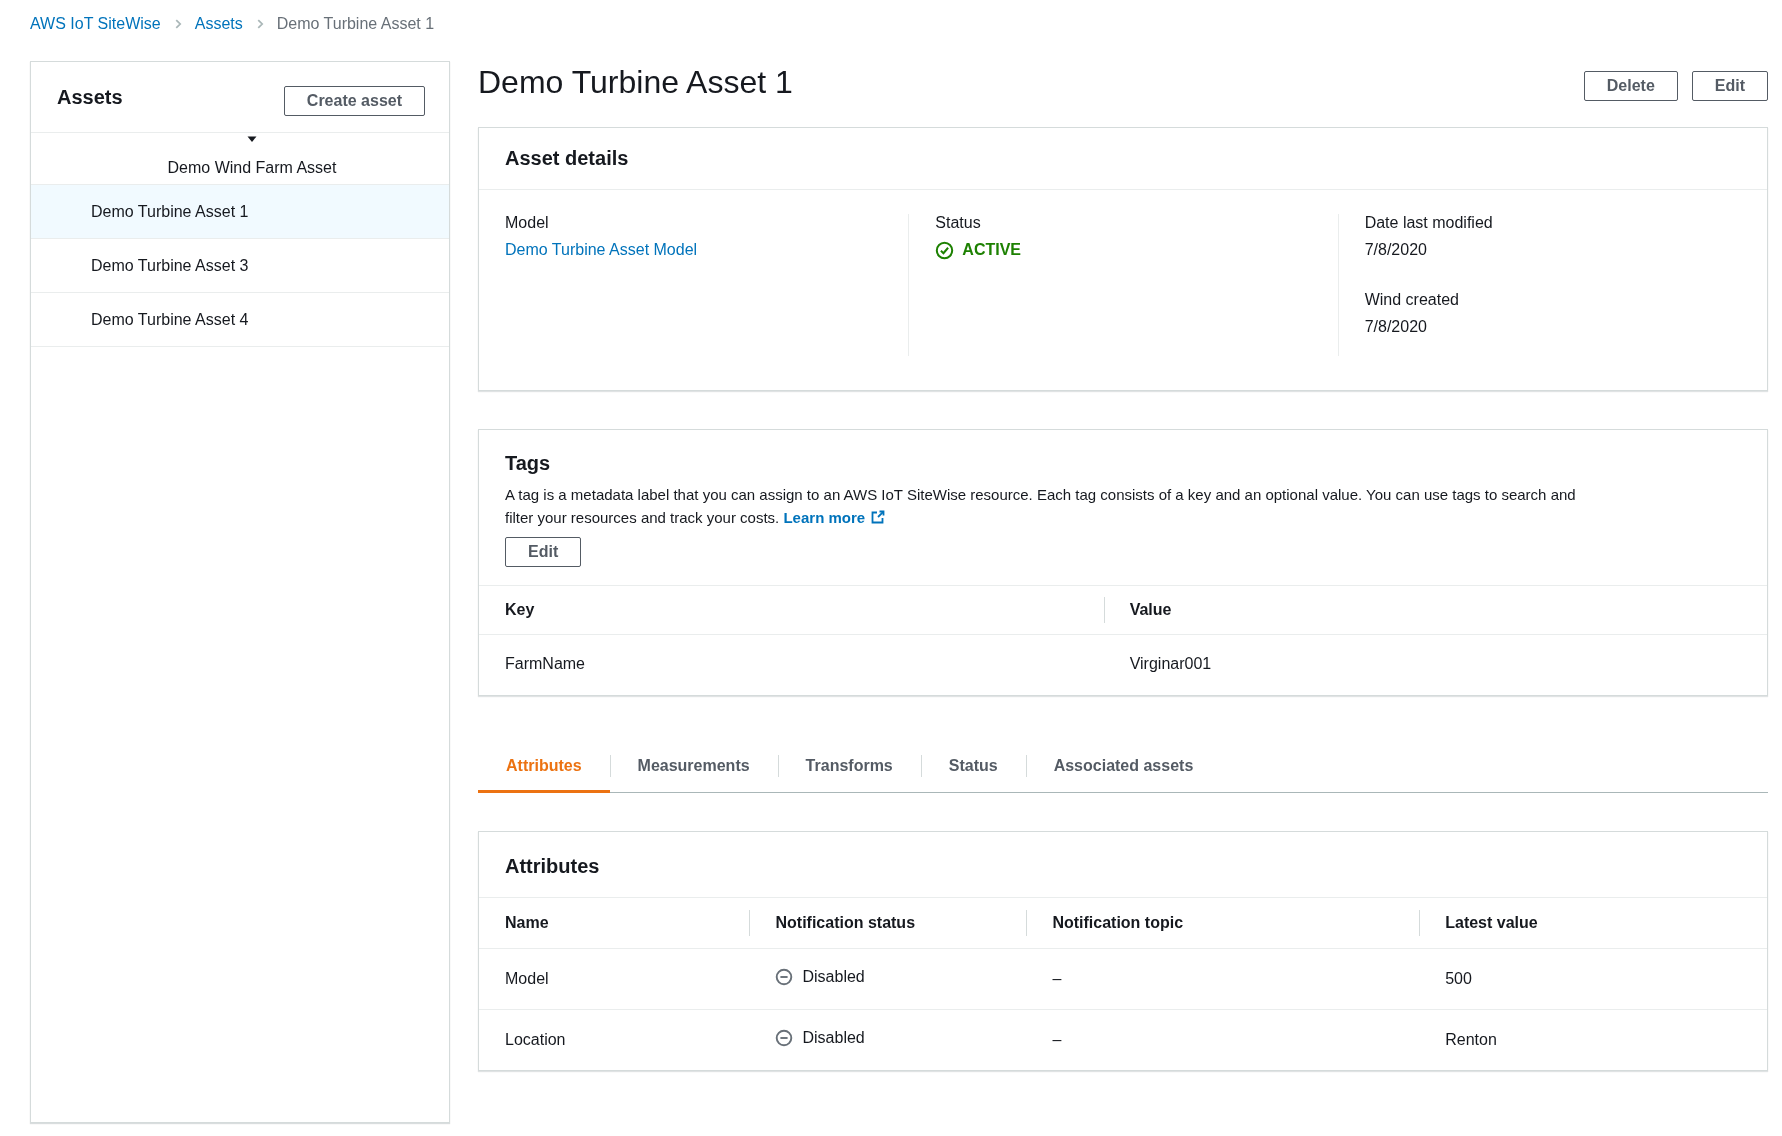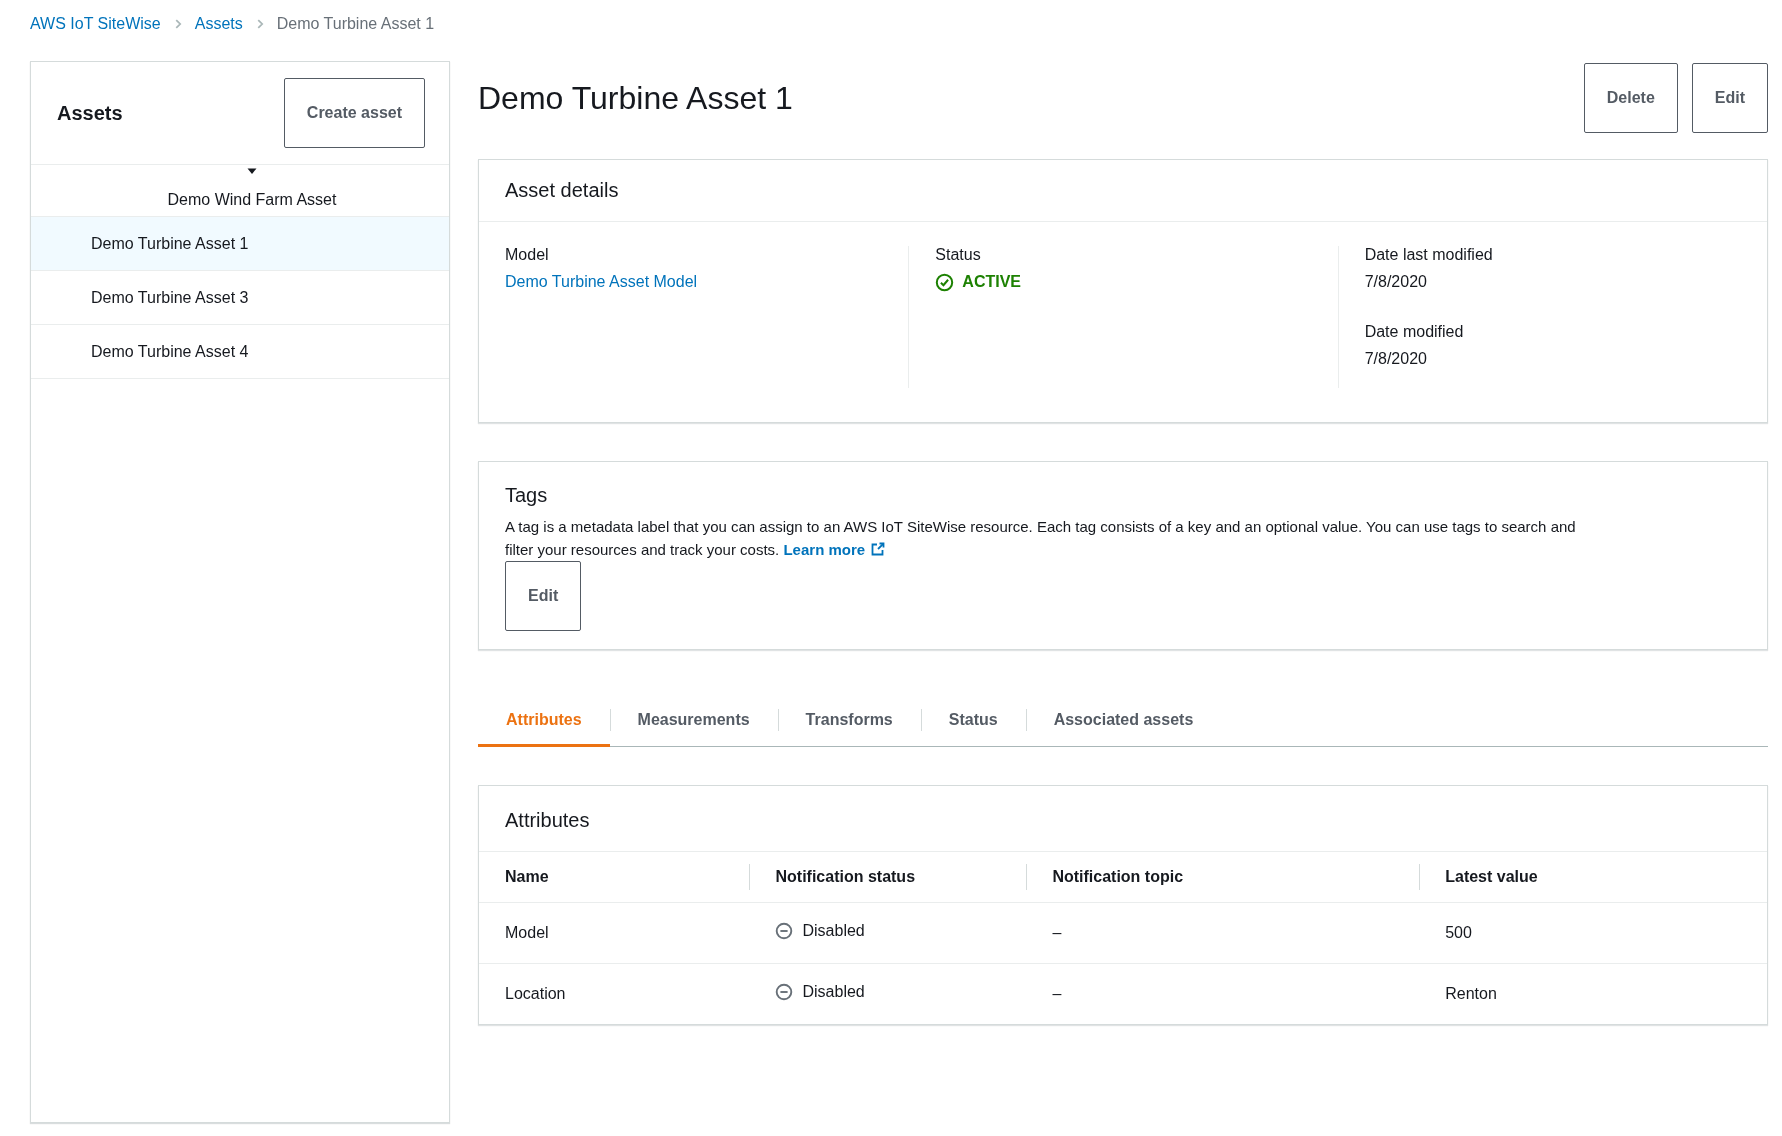--- a/index.html
+++ b/index.html
@@ -73,23 +73,24 @@
   .btn {
     display: inline-block;
     background: #fff;
     border: 1px solid #545b64;
     border-radius: 2px;
     color: #545b64;
     font-family: "Liberation Sans", sans-serif;
     font-size: 16px;
     font-weight: bold;
     line-height: 1;
-    padding: 26px 22px;
+    padding: 6px 22px;
     cursor: pointer;
     white-space: nowrap;
+    margin-top: 8px;
   }
 
   
   .main { flex: 1; min-width: 0; }
   .title-row {
     display: flex;
     justify-content: space-between;
     align-items: center;
     margin: 2px 0 26px;
   }
@@ -98,21 +99,21 @@
 
   .card {
     background: #fff;
     border: 1px solid #d5dbdb;
     box-shadow: 0 1px 1px rgba(0,28,36,.12);
   }
   .card-header {
     padding: 19px 26px;
     border-bottom: 1px solid #eaeded;
   }
-  .card-title { font-size: 20px; font-weight: normal; text-align: center; }
+  .card-title { font-size: 20px; font-weight: bold; text-align: center; }
 
   
   .details-grid {
     display: grid;
     grid-template-columns: 1fr 1fr 1fr;
     padding: 24px 0 34px;
     min-height: 200px;
   }
   .detail-col { padding: 0 26px; }
   .detail-col + .detail-col { border-left: 1px solid #eaeded; }
@@ -297,21 +298,21 @@
               <span>ACTIVE</span>
             </div>
           </div>
         </div>
         <div class="detail-col">
           <div class="kv-group">
             <div class="kv-label">Date last modified</div>
             <div class="kv-value">7/8/2020</div>
           </div>
           <div class="kv-group">
-            <div class="kv-label">Date modified</div>
+            <div class="kv-label">Wind created</div>
             <div class="kv-value">7/8/2020</div>
           </div>
         </div>
       </div>
     </section>
 
     <section class="card tags-card">
       <div class="tags-header">
         <div>
           <span class="card-title">Tags</span>
@@ -323,20 +324,38 @@
                     <path d="M12.5 9v4.5h-10v-10H7" fill="none" stroke="#0073bb" stroke-width="1.8"></path>
                     <path d="M9.5 2.5h4v4" fill="none" stroke="#0073bb" stroke-width="1.8"></path>
                     <path d="M13.2 2.8L8 8" fill="none" stroke="#0073bb" stroke-width="1.8"></path>
                   </svg>
                 </span>
             </a>
           </div>
         </div>
         <button class="btn">Edit</button>
       </div>
+      <table class="tags-table">
+        <colgroup>
+            <col style="width:48.5%">
+            <col>
+          </colgroup>
+        <thead>
+          <tr>
+            <th>Key</th>
+            <th class="divided">Value</th>
+          </tr>
+        </thead>
+        <tbody>
+          <tr>
+            <td>FarmName</td>
+            <td>Virginar001</td>
+          </tr>
+        </tbody>
+      </table>
     </section>
 
     <div class="tabs">
       <div class="tab active">Attributes</div>
       <div class="tab">Measurements</div>
       <div class="tab">Transforms</div>
       <div class="tab">Status</div>
       <div class="tab">Associated assets</div>
     </div>
 

